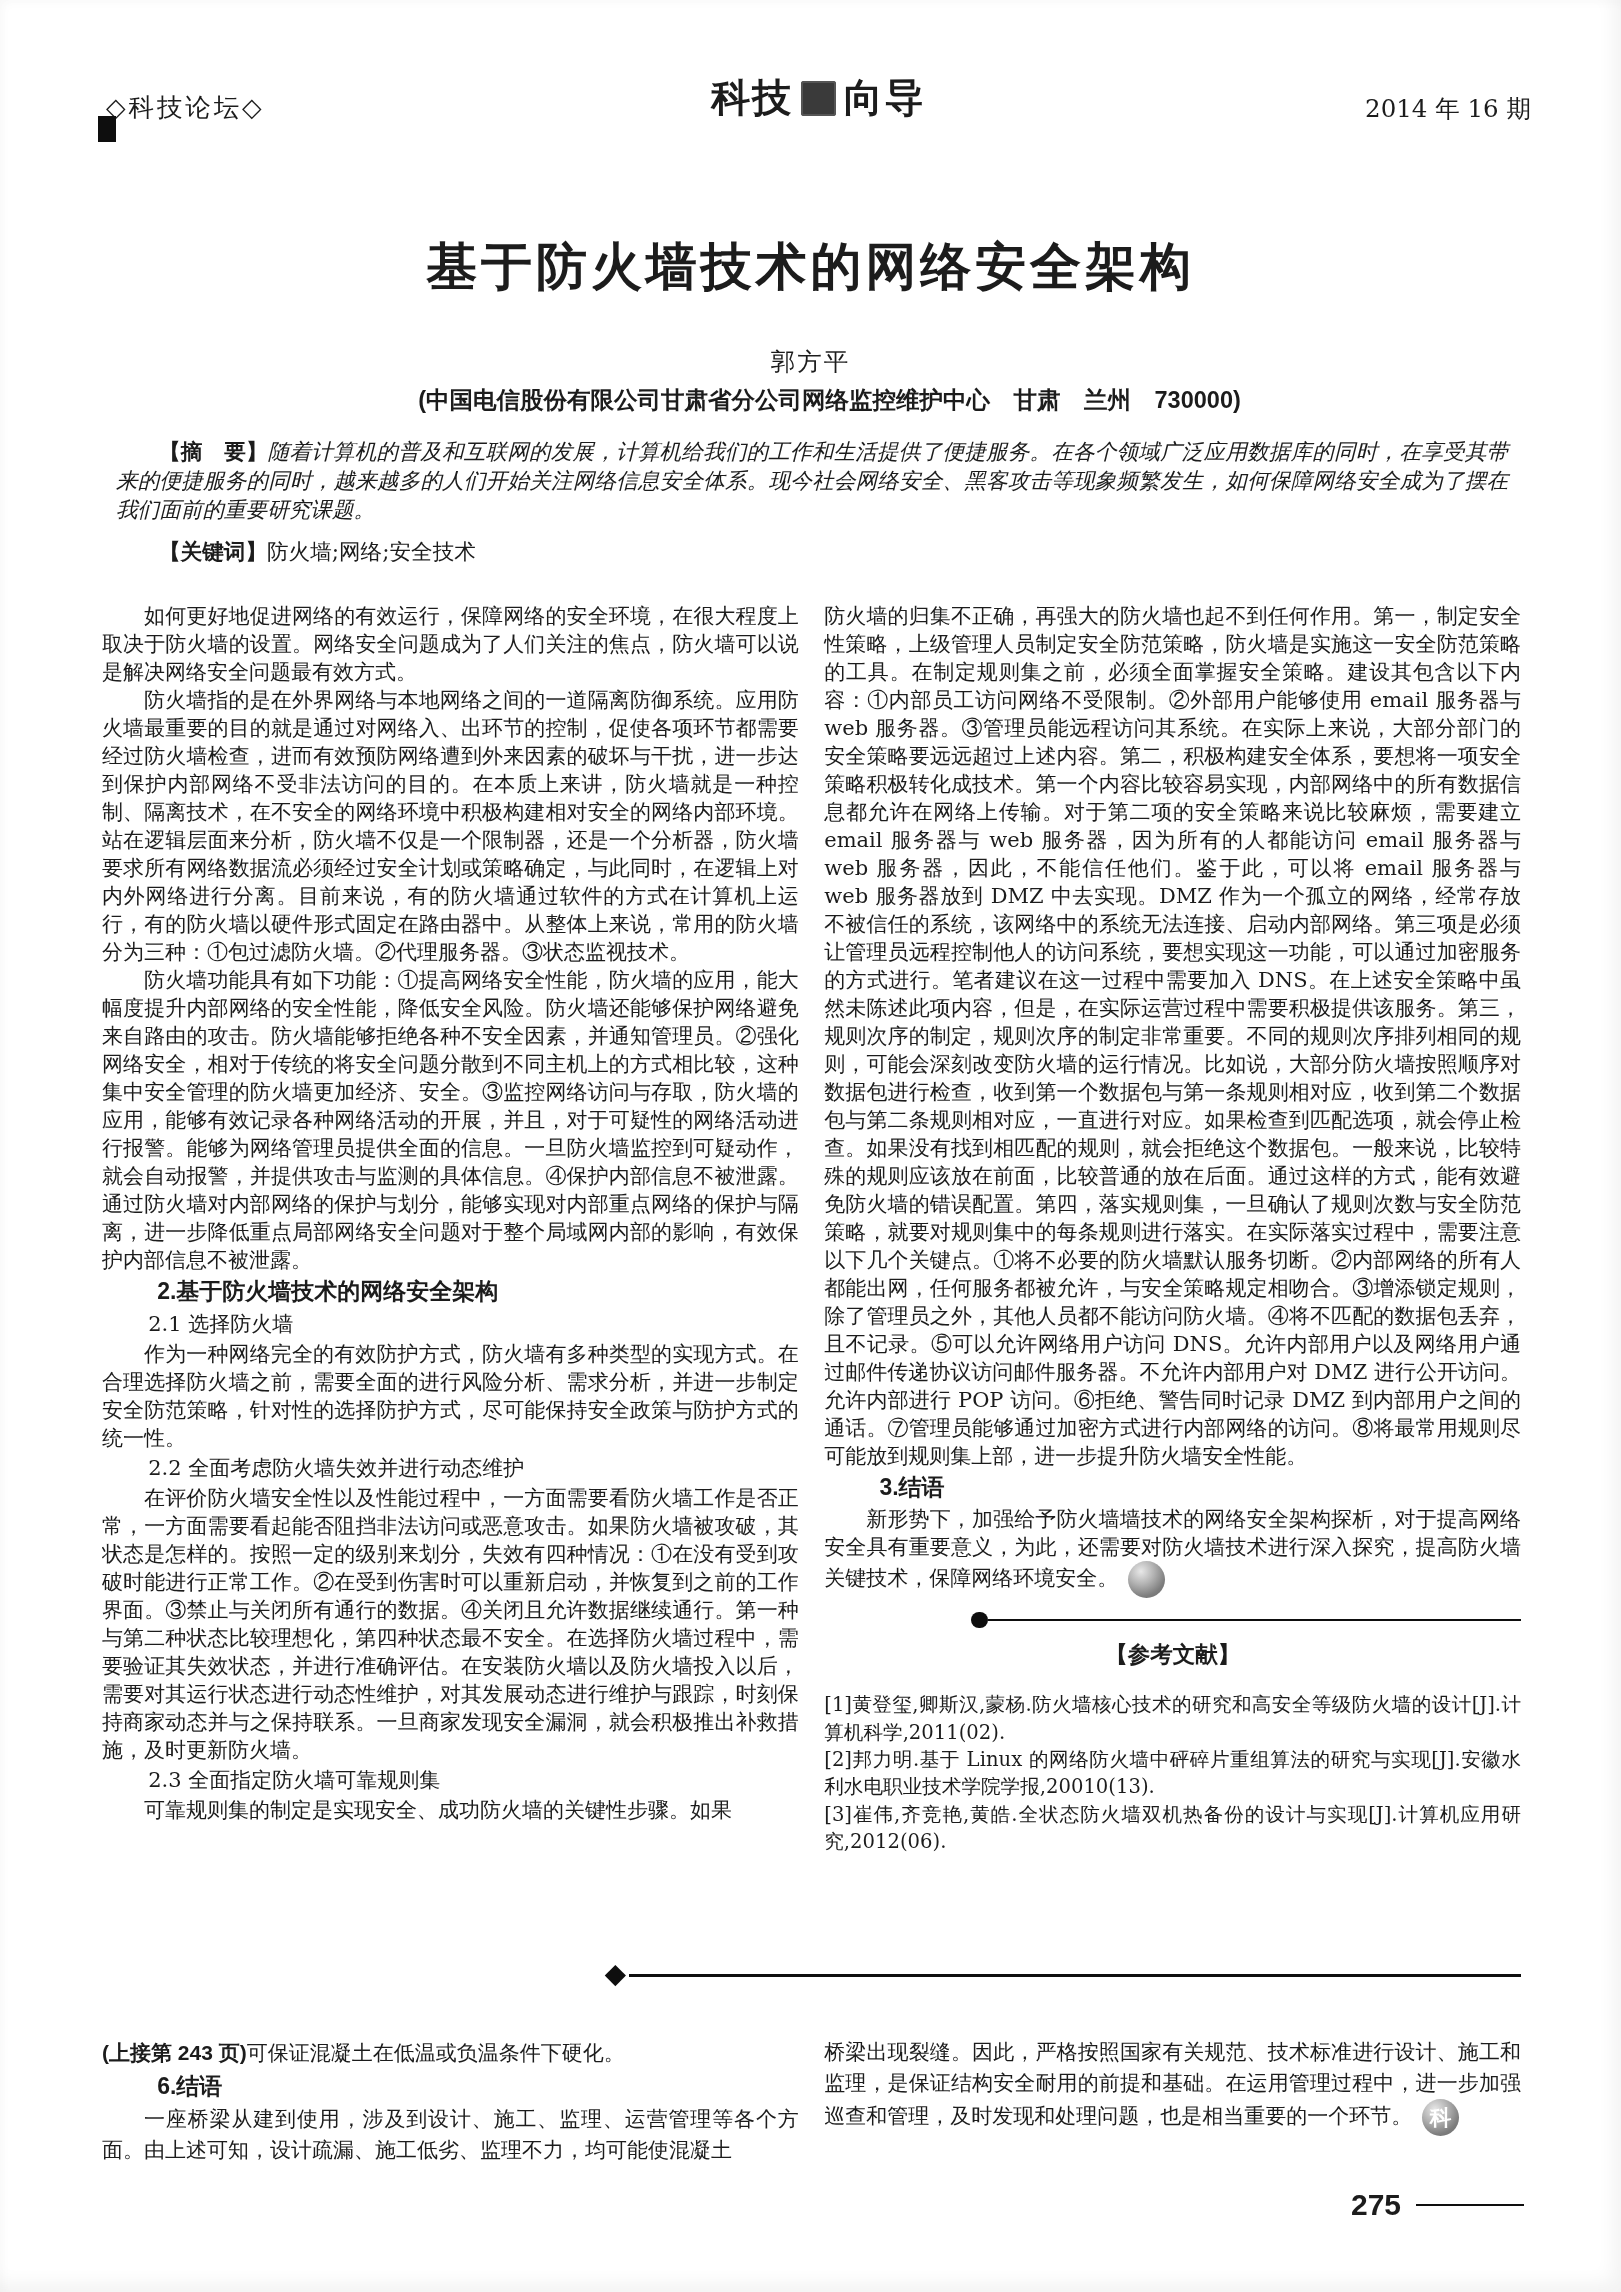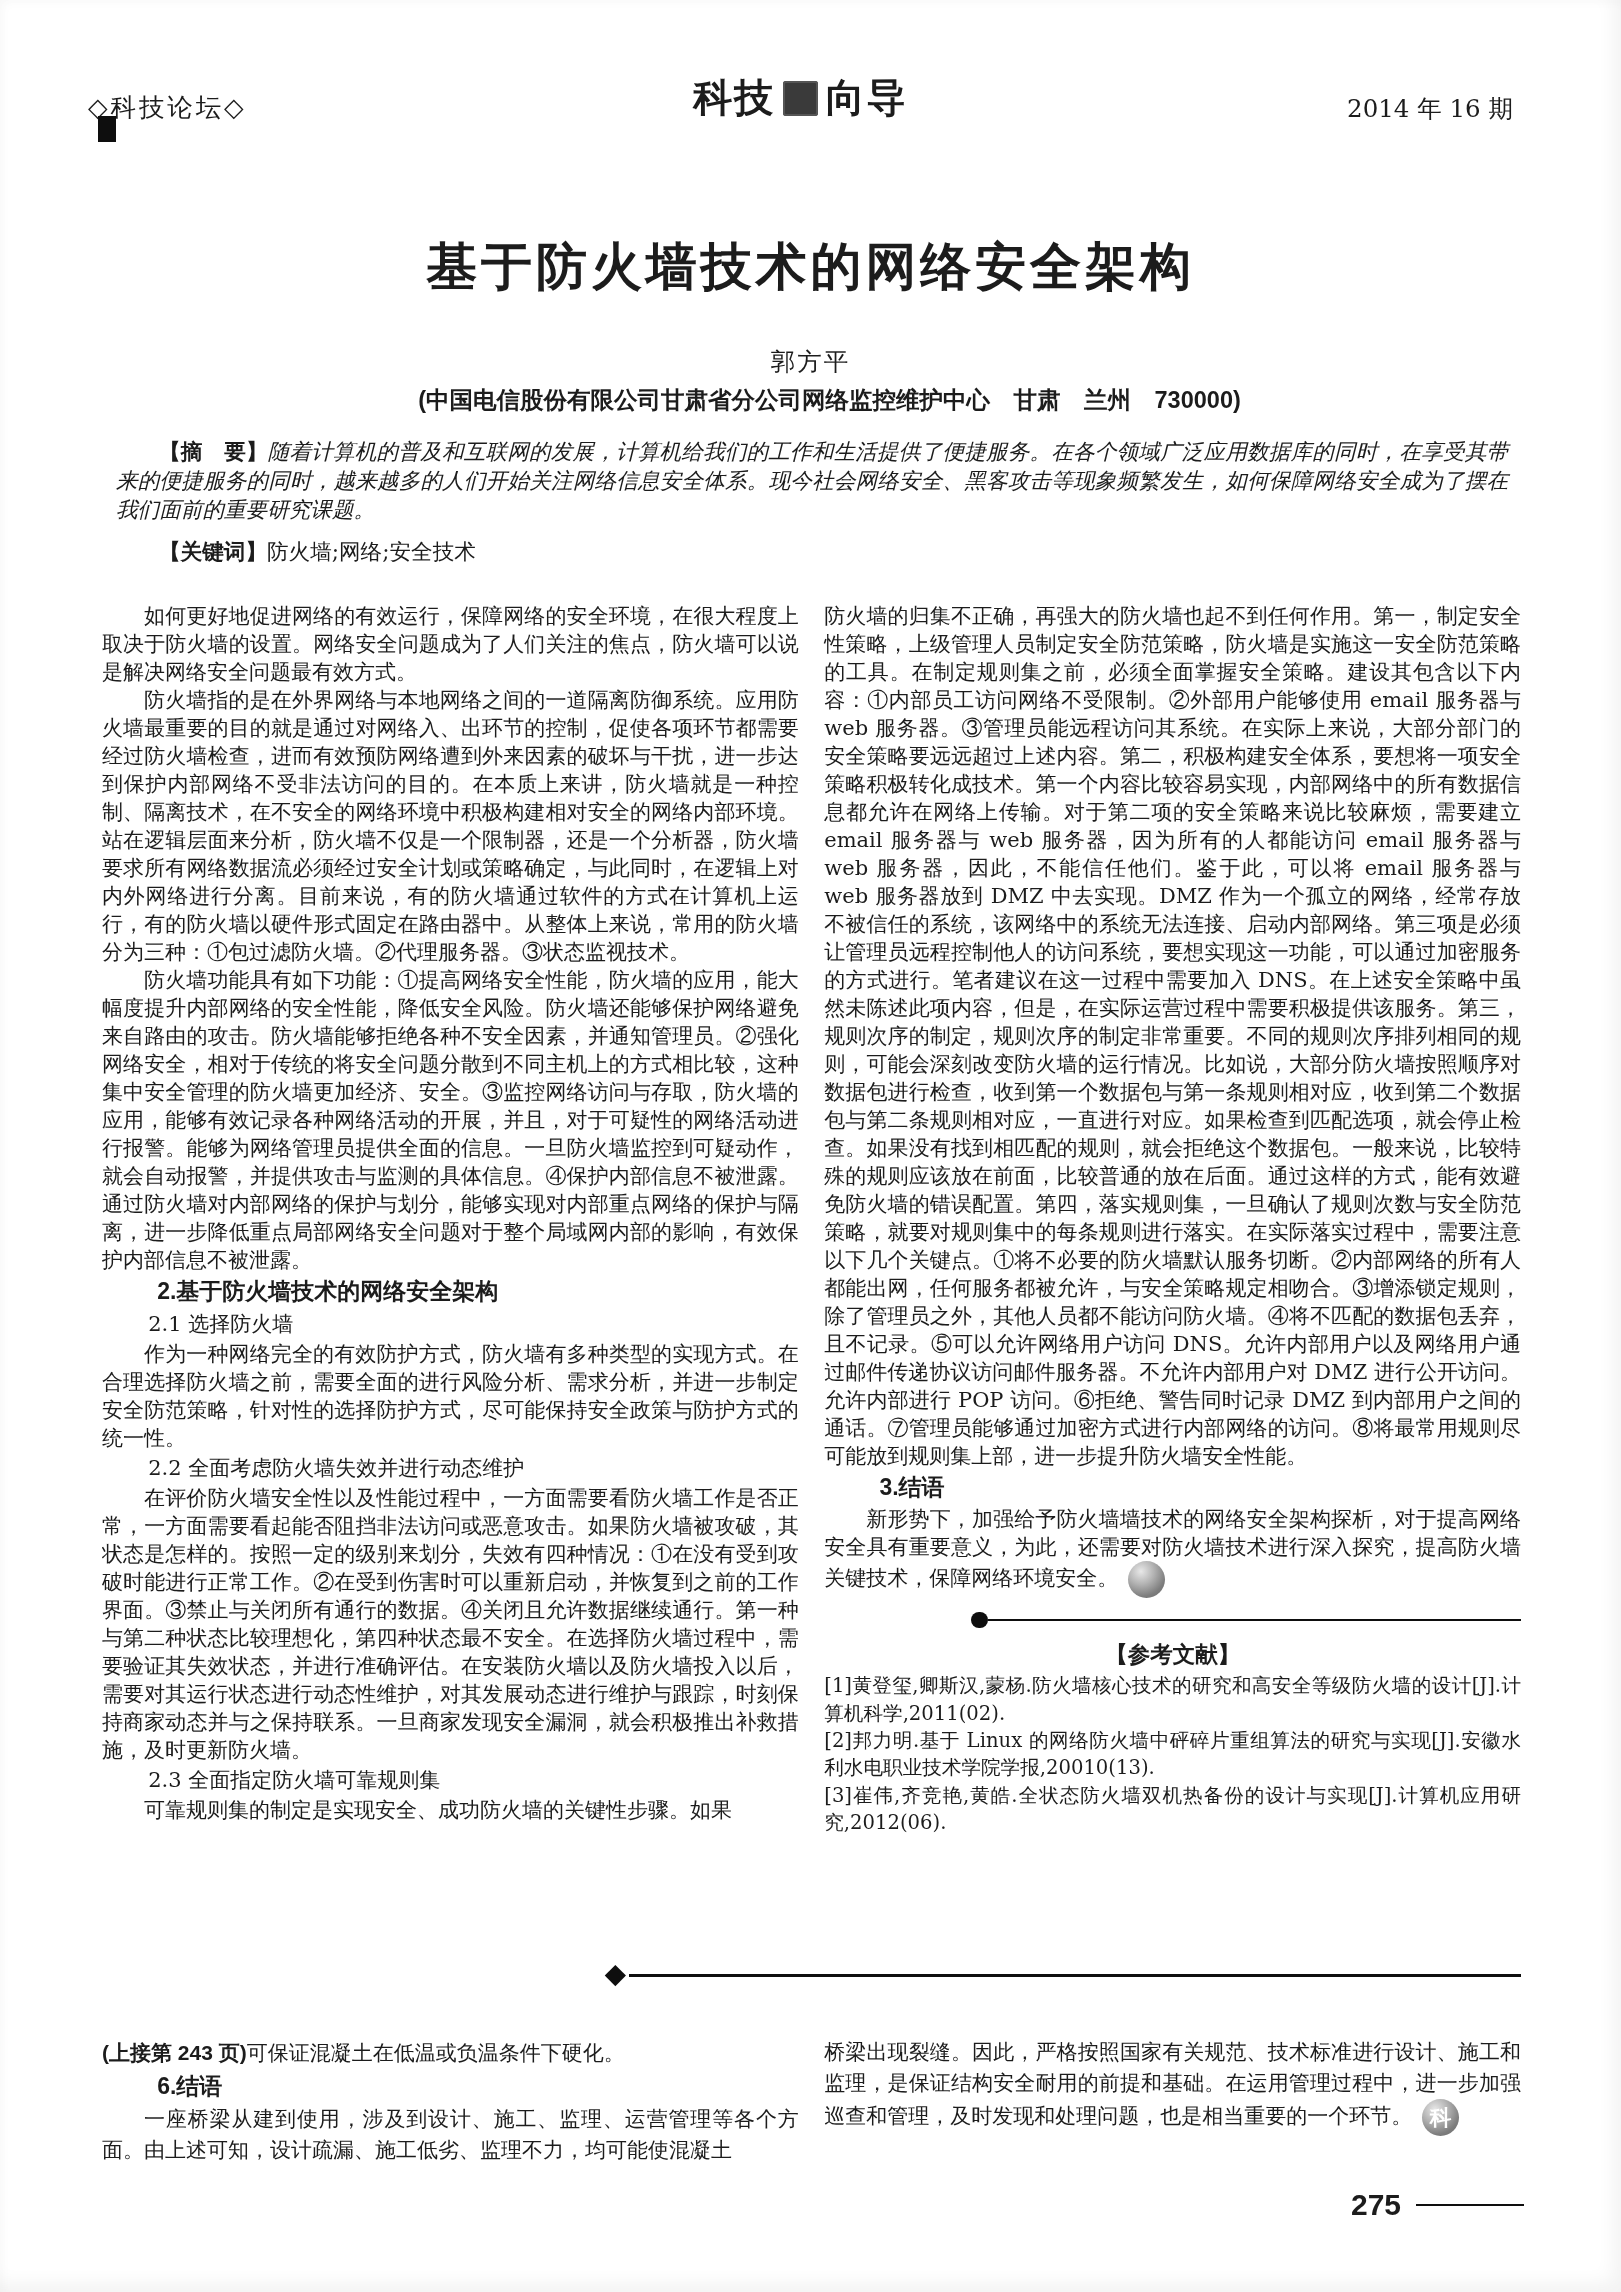--- a/index.html
+++ b/index.html
@@ -8,21 +8,21 @@
     width:1621px;height:2293px;
     margin:0 auto;
     background:#ffffff;
     color:#1c1c1c;
     font-family:"DejaVu Serif","Liberation Serif",serif;
     box-shadow:inset -7.8px -9.8px 17.6px rgba(0,0,0,0.05), inset 3.9px 3.9px 9.8px rgba(0,0,0,0.02);
     overflow:hidden;
   }
   
   .mag-header{
-    position:absolute;top:71px;left:88px;width:1425px;
+    position:absolute;top:71px;left:106px;width:1425px;
     display:flex;align-items:flex-end;justify-content:space-between;
   }
   .mag-header .hleft{flex:1;font-size:25.5px;letter-spacing:2.9px;}
   .mag-header .hcenter{flex:1.2;display:flex;justify-content:center;align-items:center;
     font-family:"Liberation Sans","DejaVu Sans",sans-serif;font-weight:bold;font-size:39px;letter-spacing:2px;}
   .mag-header .hright{flex:1;text-align:right;font-size:24.5px;}
   .seal{
     display:inline-block;width:35px;height:35px;margin:0 7.8px;
     background:#3a3a3a;border-radius:2.9px;
     box-shadow:inset 0 0 0 2px #555;
@@ -66,21 +66,21 @@
     background:radial-gradient(circle at 35% 28%, #e8e8e8 0%, #b5b5b5 35%, #7d7d7d 70%, #6a6a6a 100%);
     color:#ffffff;text-align:center;line-height:37px;font-size:21.6px;
     font-family:"Liberation Sans","DejaVu Sans",sans-serif;font-weight:bold;
     vertical-align:middle;margin-left:9.8px;
   }
   .refdiv{display:flex;align-items:center;margin:13.7px 0 9.8px 147px;}
   .refdiv .dot{width:16.7px;height:16.7px;border-radius:50%;background:#0e0e0e;}
   .refdiv .dline{flex:1;height:2.9px;background:#0e0e0e;}
   .reflabel{
     text-align:center;font-family:"Liberation Sans","DejaVu Sans",sans-serif;
-    font-weight:bold;font-size:22.5px;line-height:33px;margin-bottom:1px;
+    font-weight:bold;font-size:22.5px;line-height:33px;margin-bottom:20px;
   }
   .ref{margin:0;font-size:19.6px;line-height:27.4px;text-align:justify;text-indent:0;}
   
   .bottom-divider{
     position:absolute;top:1968px;left:608px;width:913px;
     display:flex;align-items:center;
   }
   .bottom-divider .diamond{width:14.7px;height:14.7px;background:#0e0e0e;transform:rotate(45deg);margin-right:5.9px;}
   .bottom-divider .dline{flex:1;height:2.5px;background:#0e0e0e;}
   .bottom-cols{

